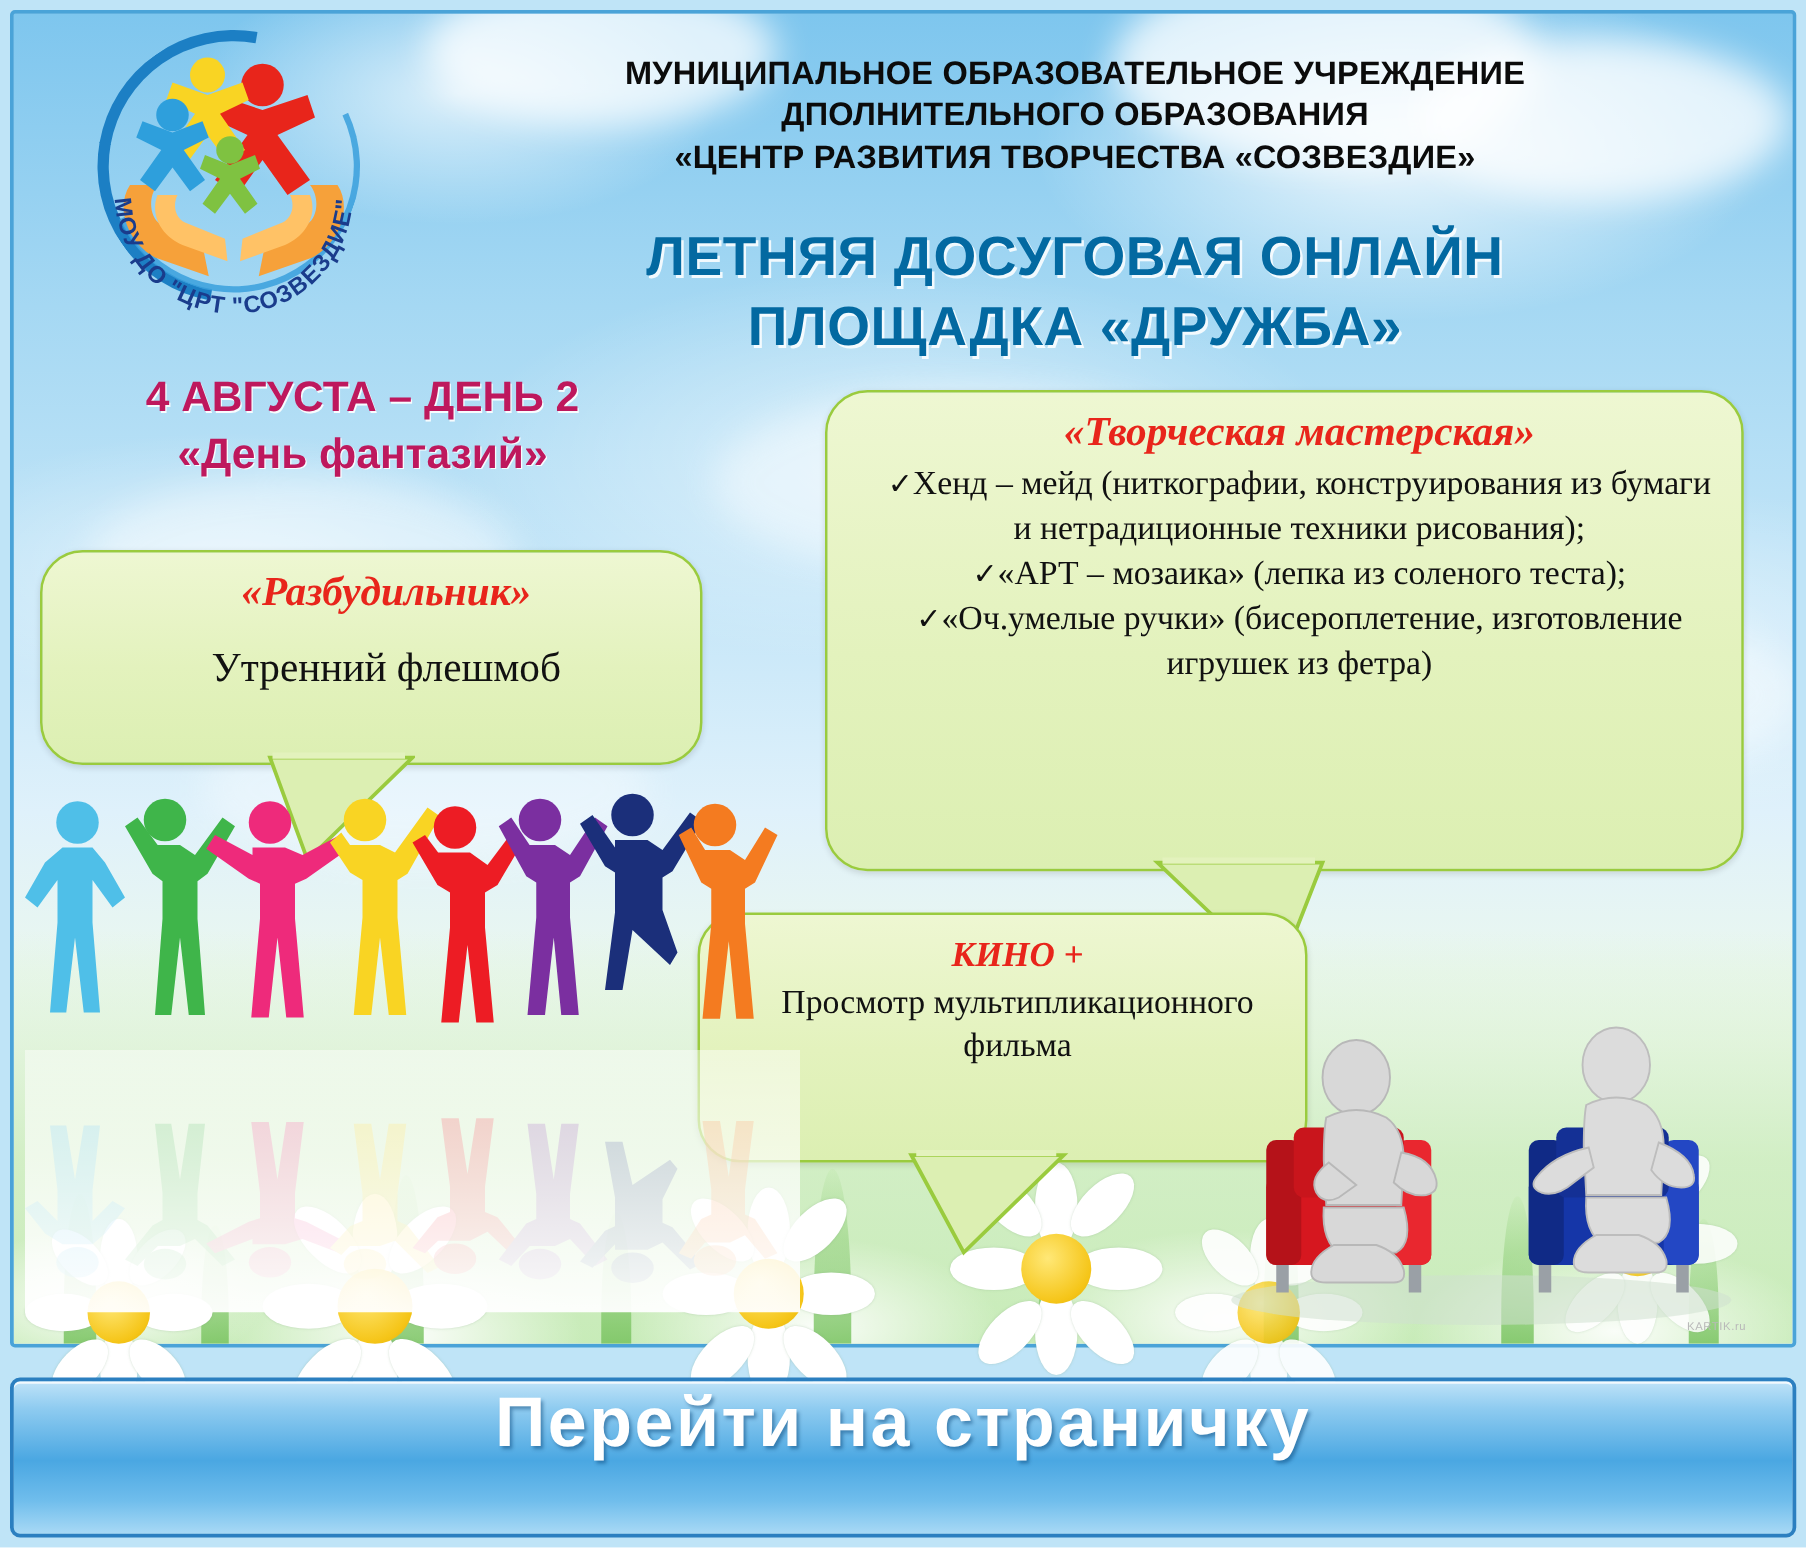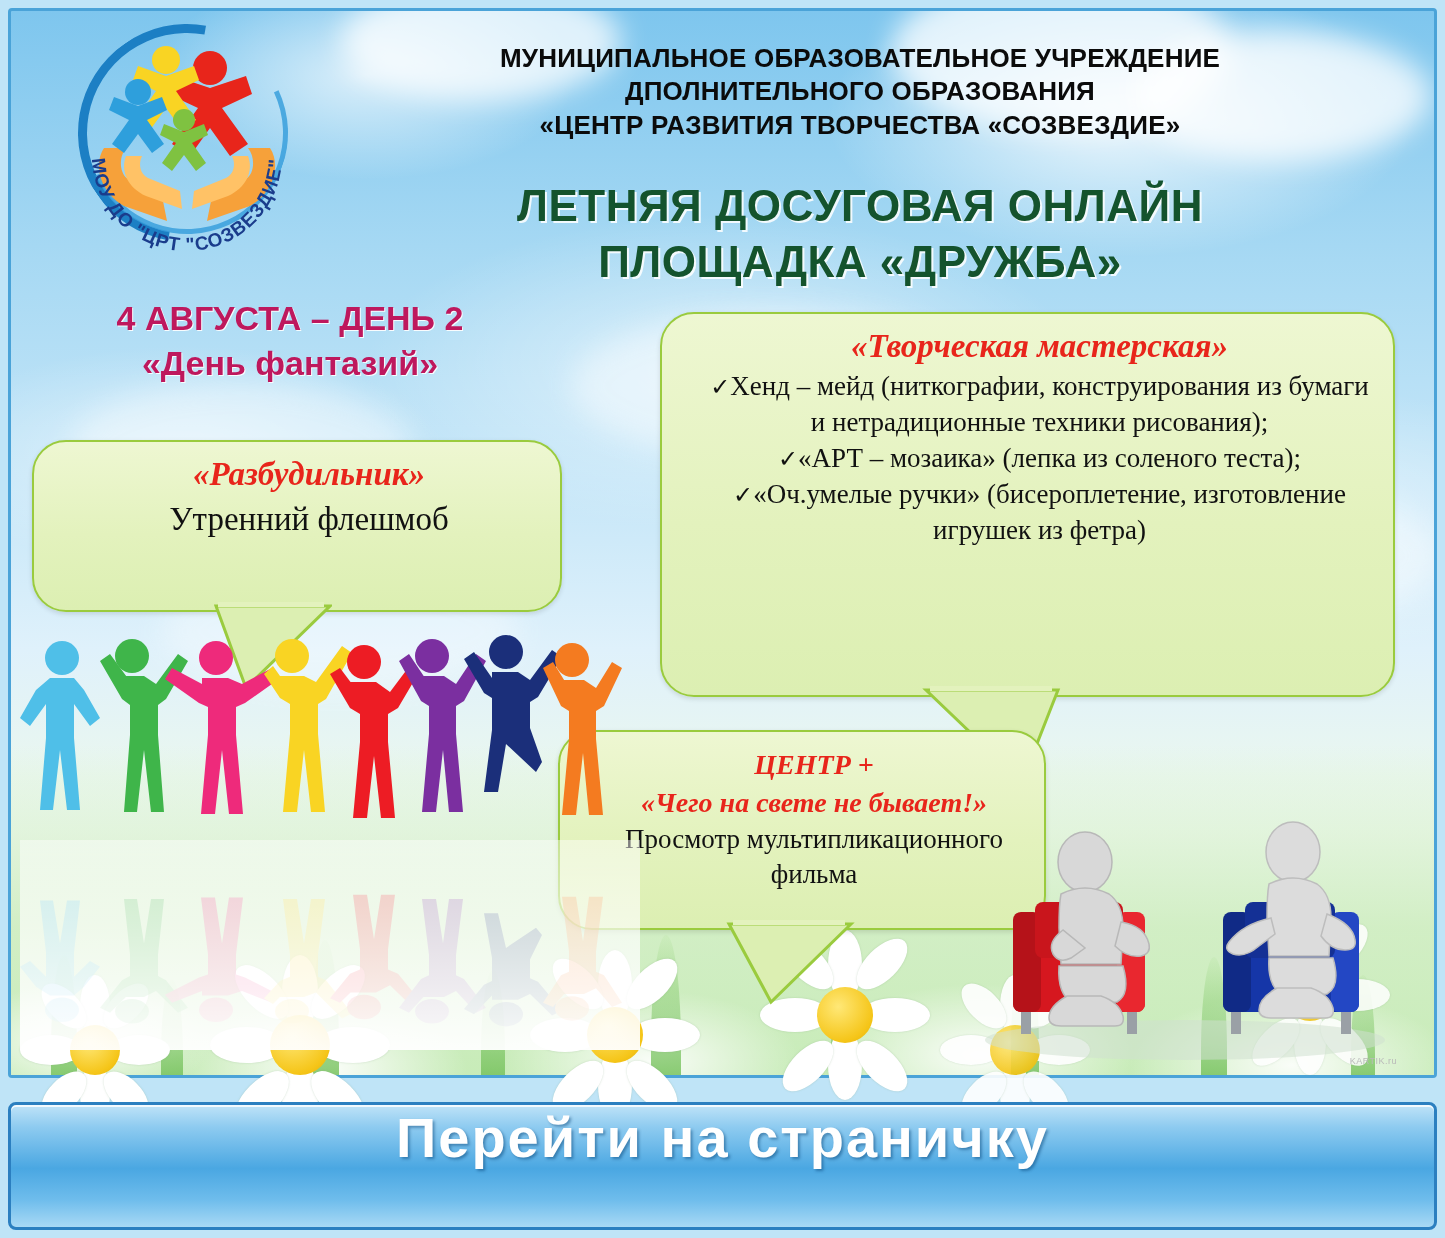--- a/index.html
+++ b/index.html
@@ -115,21 +115,21 @@
     font-weight: bold;
     font-size: 26px;
     line-height: 1.28;
     letter-spacing: .2px;
   }
   .main-title {
     position: absolute;
     left: 330px; top: 178px;
     width: 1060px;
     text-align: center;
-    color: #14532d;
+    color: #0369a1;
     font-weight: bold;
     font-size: 44px;
     line-height: 1.28;
     letter-spacing: .5px;
     text-shadow: 2px 2px 0 rgba(255,255,255,.85);
   }
 
   .day-block {
     position: absolute;
     left: 30px; top: 296px;
@@ -162,21 +162,21 @@
     font-style: italic;
     font-weight: bold;
     font-family: "Liberation Serif", serif;
   }
   .tail { position: absolute; }
 
   #bubble-razbudilnik {
     left: 32px; top: 440px;
     width: 530px; height: 172px;
   }
-  #bubble-razbudilnik .bubble-title { font-size: 33px; margin-bottom: 8px; }
+  #bubble-razbudilnik .bubble-title { font-size: 33px; margin-bottom: 24px; }
   #bubble-razbudilnik .bubble-body { font-size: 33px; }
 
   #bubble-workshop {
     left: 660px; top: 312px;
     width: 735px; height: 385px;
   }
   #bubble-workshop .bubble-title { font-size: 33px; margin-bottom: 4px; }
   #bubble-workshop .bubble-body { font-size: 27px; line-height: 1.33; }
 
   #bubble-cinema {
@@ -401,22 +401,21 @@
       </div>
     </div>
     <svg class="tail" style="left:260px;top:372px;width:140px;height:100px;" viewBox="0 0 140 100">
       <path d="M4 4 L136 4 L100 96 Z" fill="#dcefb2" stroke="#9acb3e" stroke-width="3"></path>
       <path d="M8 2 L130 2" stroke="#e3f2bd" stroke-width="6"></path>
     </svg>
   </div>
 
   <div class="bubble" id="bubble-cinema">
     <div class="inner">
-      <div class="bubble-title">ЦЕНТР +</div>
-      <div class="bubble-title">«Чего на свете не бывает!»</div>
+      <div class="bubble-title">КИНО +</div>
       <div class="bubble-body">Просмотр мультипликационного фильма</div>
     </div>
     <svg class="tail" style="left:165px;top:188px;width:130px;height:85px;" viewBox="0 0 130 85">
       <path d="M4 4 L126 4 L46 82 Z" fill="#dcefb2" stroke="#9acb3e" stroke-width="3"></path>
       <path d="M8 2 L120 2" stroke="#e3f2bd" stroke-width="6"></path>
     </svg>
   </div>
 
   <div class="kids">
     <svg width="620" height="420" viewBox="0 0 620 420">

